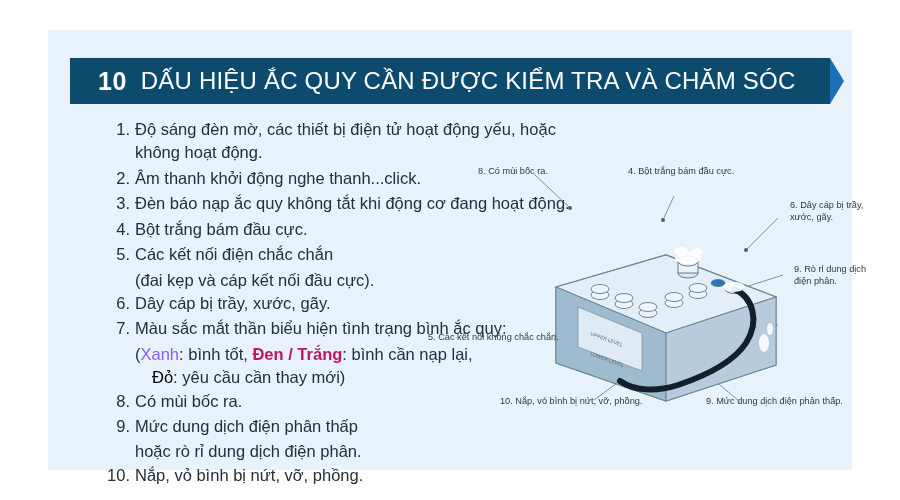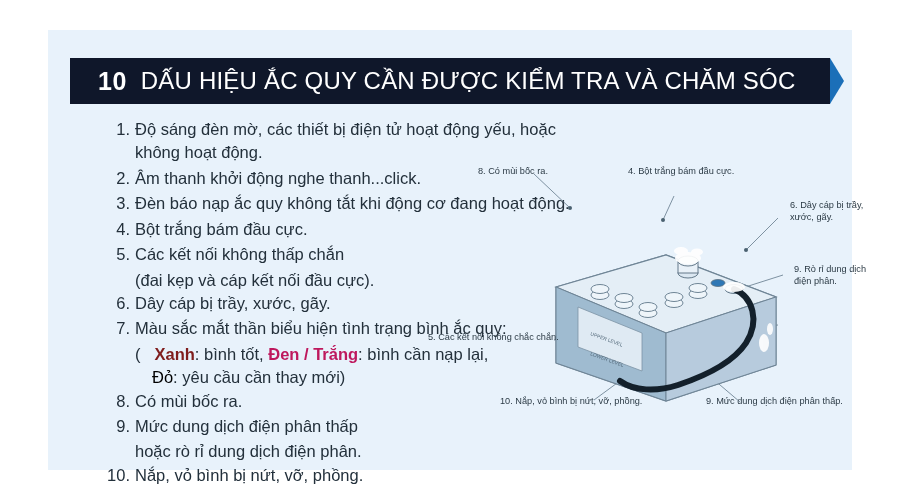--- a/index.html
+++ b/index.html
@@ -22,21 +22,21 @@
     background: #e8f2fb;
     box-sizing: border-box;
   }
   
   .banner {
     position: absolute;
     left: 22px;
     top: 28px;
     width: 760px;
     height: 46px;
-    background: #0f172a;
+    background: #0c4a6e;
     color: #ffffff;
     display: flex;
     align-items: center;
     box-sizing: border-box;
   }
   .banner::after {
     content: "";
     position: absolute;
     right: -14px;
     top: 0;
@@ -85,21 +85,21 @@
   }
   .sub {
     margin-left: 31px;
     font-size: 16.5px;
     line-height: 1.42;
     color: #23303b;
   }
   .sub.indent2 {
     margin-left: 48px;
   }
-  .green { color: #7f1d1d; font-weight: bold; margin-left: 14px; }
+  .green { color: #8b5cf6; font-weight: normal; }
   .bold  { font-weight: bold; color: #be185d; }
   .red   { color: #000000; font-weight: normal; }
 
   
   .illo {
     position: absolute;
     left: 430px;
     top: 100px;
     width: 372px;
     height: 330px;
@@ -156,21 +156,21 @@
       <span class="txt">Đèn báo nạp ắc quy không tắt khi động cơ đang hoạt động.</span>
     </div>
 
     <div class="li">
       <span class="num">4.</span>
       <span class="txt">Bột trắng bám đầu cực.</span>
     </div>
 
     <div class="li">
       <span class="num">5.</span>
-      <span class="txt">Các kết nối không thấp chắn</span>
+      <span class="txt">Các kết nối điện chắc chắn</span>
     </div>
     <div class="sub">(đai kẹp và cáp kết nối đầu cực).</div>
 
     <div class="li">
       <span class="num">6.</span>
       <span class="txt">Dây cáp bị trầy, xước, gãy.</span>
     </div>
 
     <div class="li">
       <span class="num">7.</span>

